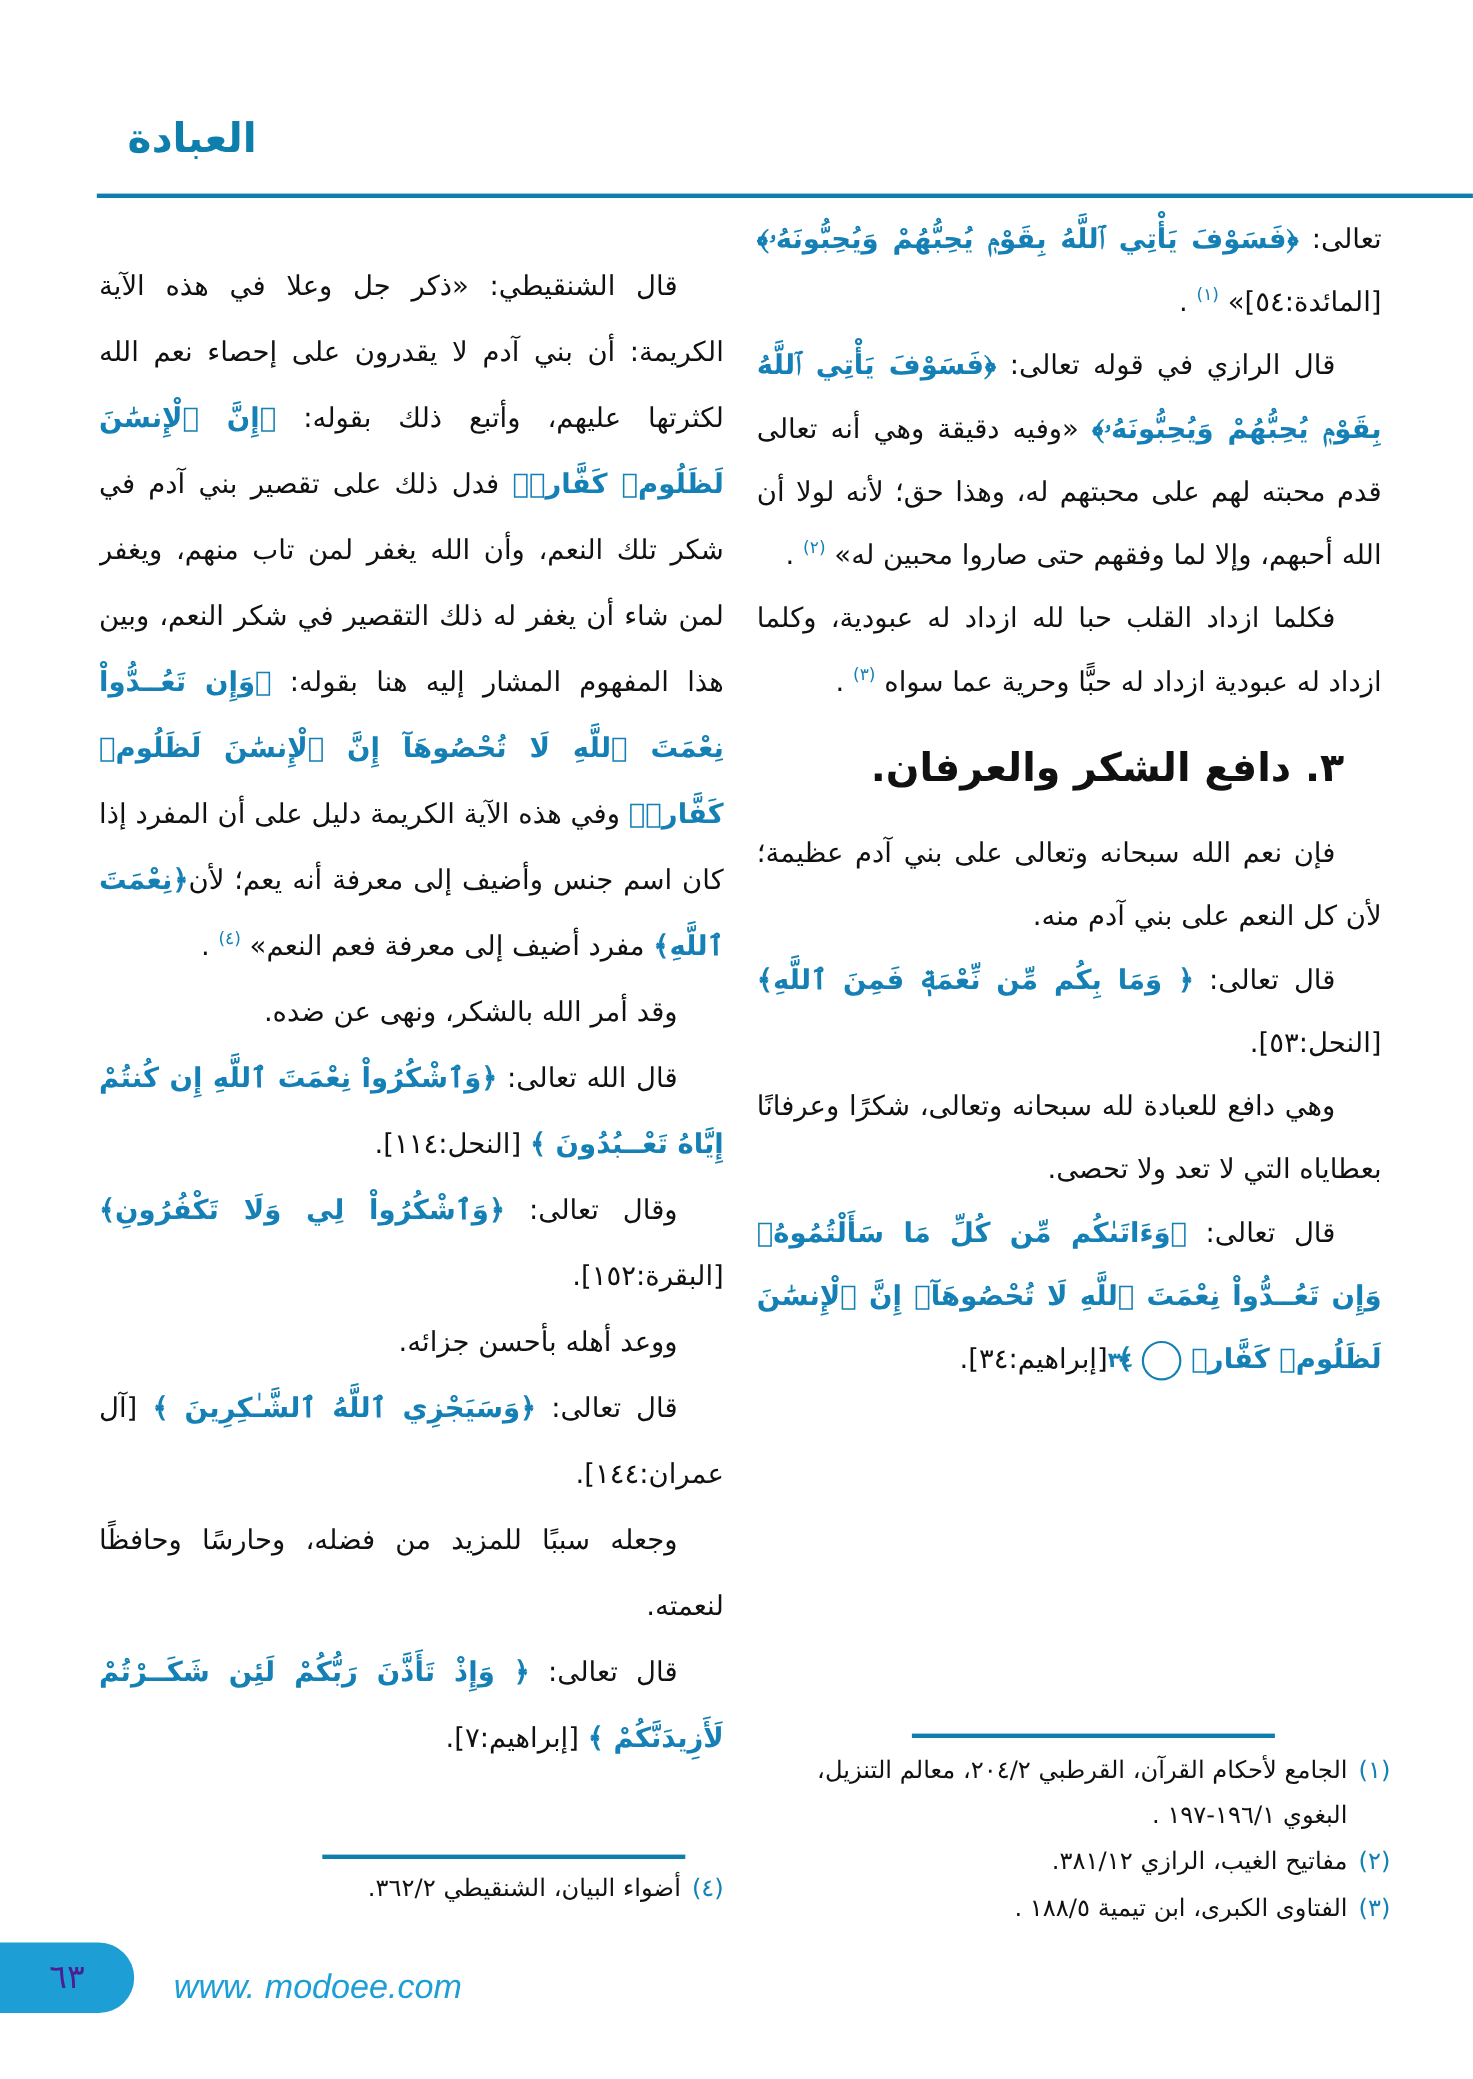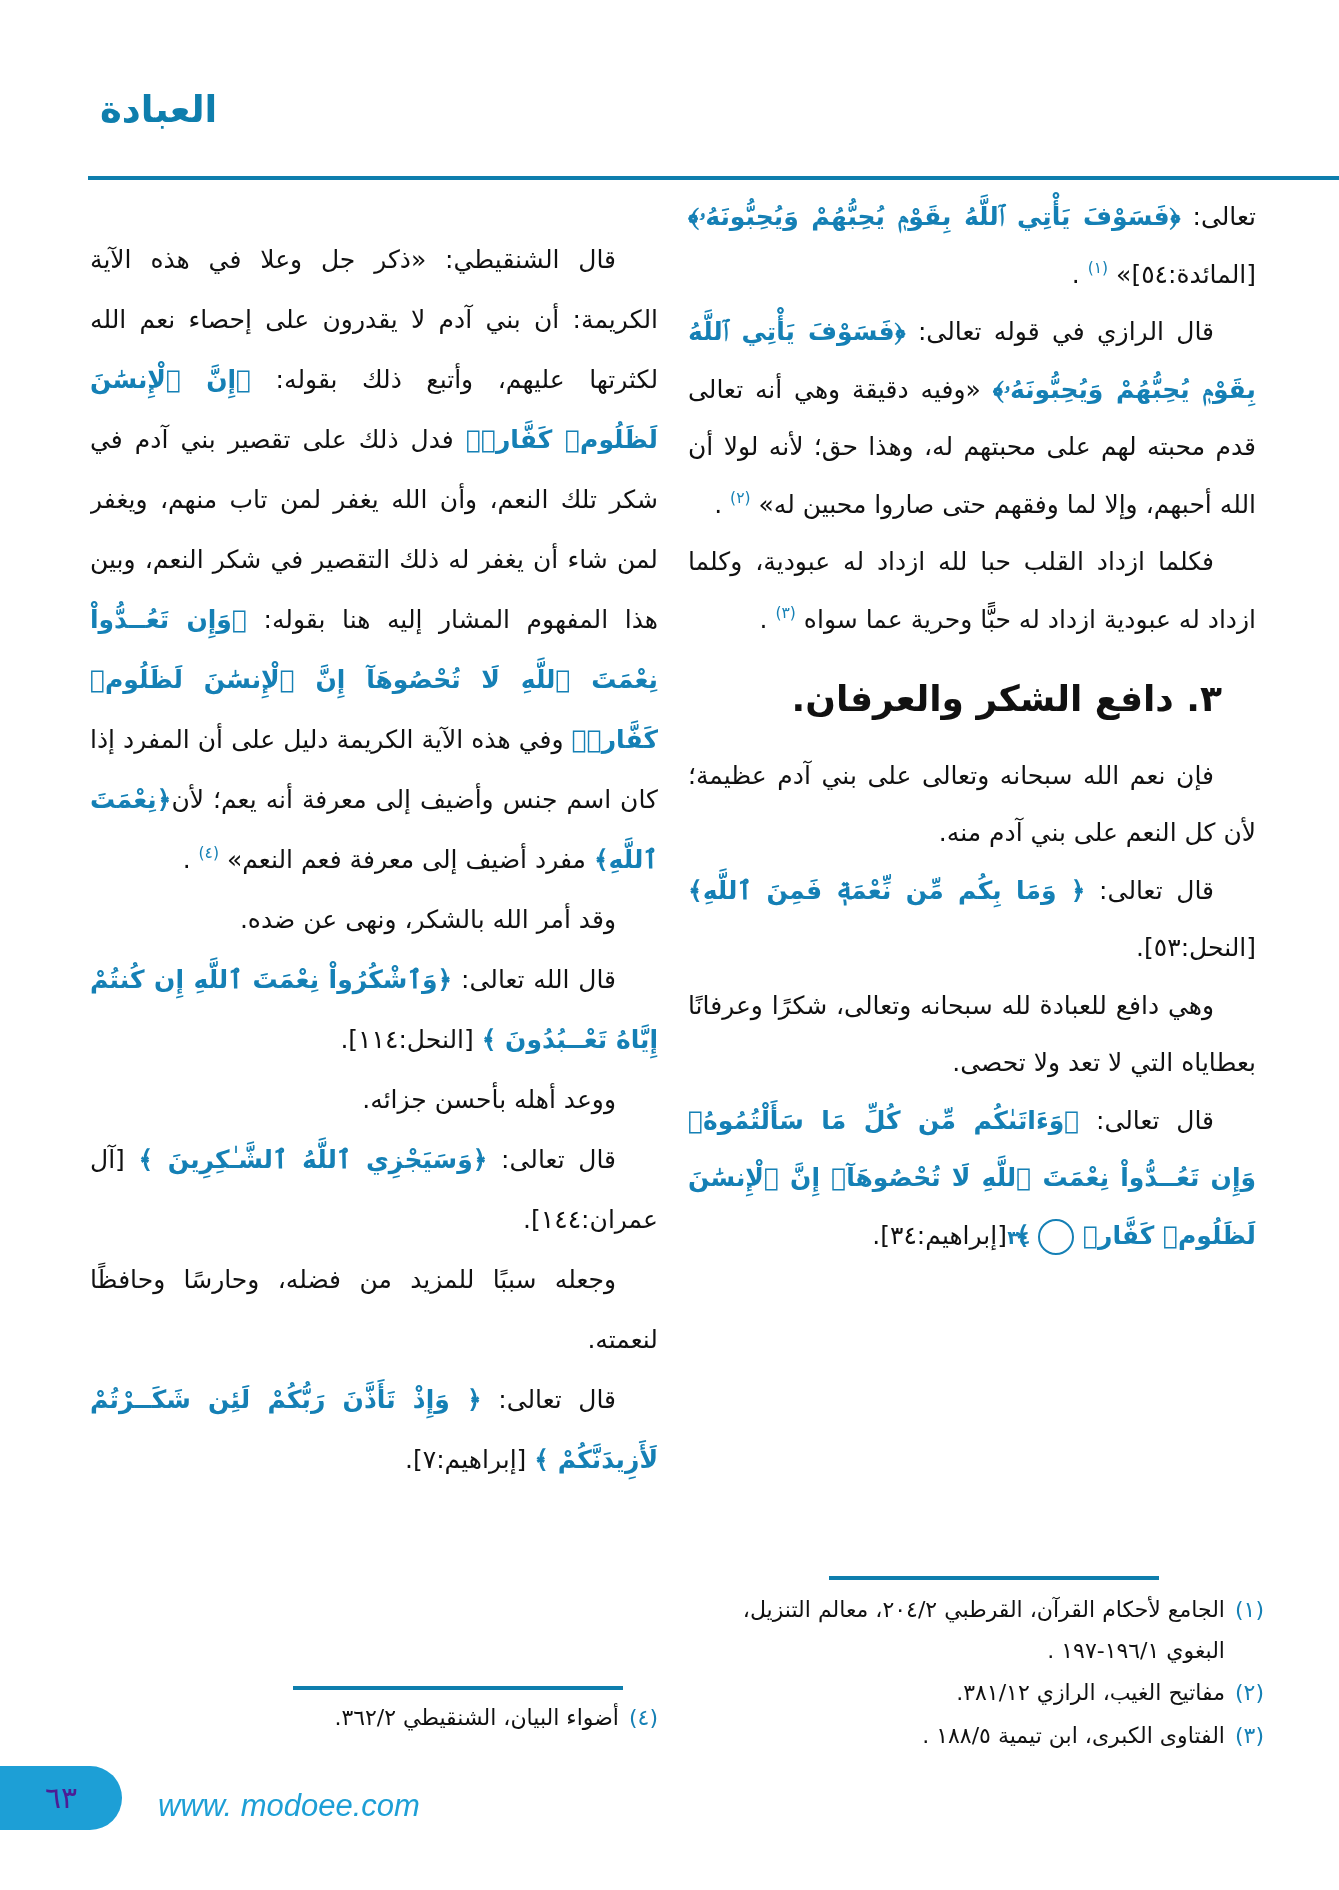--- a/index.html
+++ b/index.html
@@ -11,21 +11,21 @@
   *{box-sizing:border-box;}
   html,body{margin:0;padding:0;}
   body{
     width:1339px;height:1890px;background:#ffffff;
     font-family:"DejaVu Sans", sans-serif;color:var(--ink);
     overflow:hidden;position:relative;
   }
   .page{position:absolute;inset:0;direction:rtl;}
   .chapter-title{
     position:absolute;left:100px;top:88px;direction:rtl;
-    color:var(--accent);font-size:37px;font-weight:bold;margin:0;
+    color:var(--accent);font-size:37px;font-weight:bold;margin:16px;
   }
   .header-rule{
     position:absolute;left:88px;right:0;top:176px;height:4px;
     background:var(--accent);
   }
   .col{
     position:absolute;direction:rtl;font-size:25px;
     overflow:hidden;
   }
   .col-right{left:688px;top:188px;width:568px;height:1388px;line-height:2.3;}
@@ -88,20 +88,21 @@
       <h2 class="heading"><span>٣. دافع الشكر والعرفان.</span></h2>
       <p class="para indent"><span>فإن نعم الله سبحانه وتعالى على بني آدم عظيمة؛ لأن كل النعم على بني آدم منه.</span></p>
       <p class="para indent"><span>قال تعالى: </span><span class="q">﴿ وَمَا بِكُم مِّن نِّعْمَةٖ فَمِنَ ٱللَّهِ﴾</span><span> [النحل:٥٣].</span></p>
       <p class="para indent"><span>وهي دافع للعبادة لله سبحانه وتعالى، شكرًا وعرفانًا بعطاياه التي لا تعد ولا تحصى.</span></p>
       <p class="para indent"><span>قال تعالى: </span><span class="q">﴿وَءَاتَىٰكُم مِّن كُلِّ مَا سَأَلْتُمُوهُۚ وَإِن تَعُــدُّواْ نِعْمَتَ ٱللَّهِ لَا تُحْصُوهَآۗ إِنَّ ٱلْإِنسَٰنَ لَظَلُومٞ كَفَّارٞ </span><span class="ayah">٣٤</span><span class="q"> ﴾</span><span> [إبراهيم:٣٤].</span></p>
     </div>
   <div class="col col-left" id="col-left">
       <p class="para indent"><span>قال الشنقيطي: «ذكر جل وعلا في هذه الآية الكريمة: أن بني آدم لا يقدرون على إحصاء نعم الله لكثرتها عليهم، وأتبع ذلك بقوله: </span><span class="q">﴿إِنَّ ٱلْإِنسَٰنَ لَظَلُومٞ كَفَّارٞ﴾</span><span> فدل ذلك على تقصير بني آدم في شكر تلك النعم، وأن الله يغفر لمن تاب منهم، ويغفر لمن شاء أن يغفر له ذلك التقصير في شكر النعم، وبين هذا المفهوم المشار إليه هنا بقوله: </span><span class="q">﴿وَإِن تَعُــدُّواْ نِعْمَتَ ٱللَّهِ لَا تُحْصُوهَآ إِنَّ ٱلْإِنسَٰنَ لَظَلُومٞ كَفَّارٞ﴾</span><span> وفي هذه الآية الكريمة دليل على أن المفرد إذا كان اسم جنس وأضيف إلى معرفة أنه يعم؛ لأن</span><span class="q">﴿نِعْمَتَ ٱللَّهِ﴾</span><span> مفرد أضيف إلى معرفة فعم النعم» </span><span class="fnref">(٤)</span><span> .</span></p>
       <p class="para indent"><span>وقد أمر الله بالشكر، ونهى عن ضده.</span></p>
       <p class="para indent"><span>قال الله تعالى: </span><span class="q">﴿وَٱشْكُرُواْ نِعْمَتَ ٱللَّهِ إِن كُنتُمْ إِيَّاهُ تَعْــبُدُونَ ﴾</span><span> [النحل:١١٤].</span></p>
+      <p class="para indent"><span>وقال تعالى: </span><span class="q">﴿وَٱشْكُرُواْ لِي وَلَا تَكْفُرُونِ﴾</span><span> [البقرة:١٥٢].</span></p>
       <p class="para indent"><span>ووعد أهله بأحسن جزائه.</span></p>
       <p class="para indent"><span>قال تعالى: </span><span class="q">﴿وَسَيَجْزِي ٱللَّهُ ٱلشَّـٰكِرِينَ ﴾</span><span> [آل عمران:١٤٤].</span></p>
       <p class="para indent"><span>وجعله سببًا للمزيد من فضله، وحارسًا وحافظًا لنعمته.</span></p>
       <p class="para indent"><span>قال تعالى: </span><span class="q">﴿ وَإِذْ تَأَذَّنَ رَبُّكُمْ لَئِن شَكَــرْتُمْ لَأَزِيدَنَّكُمْ ﴾</span><span> [إبراهيم:٧].</span></p>
     </div>
 
   <div class="footnotes footnotes-right">
     <hr class="fn-separator">
     <div id="fns-right">
         <div class="fn-item">

